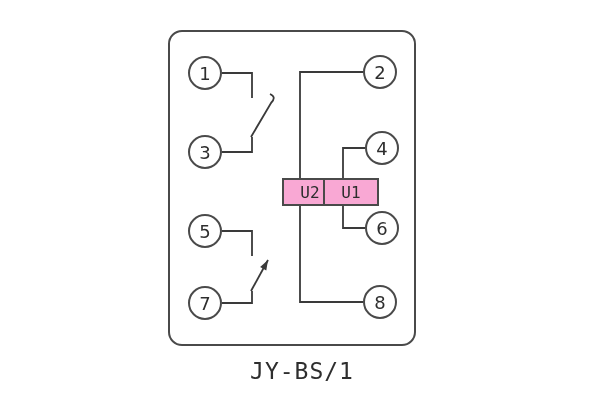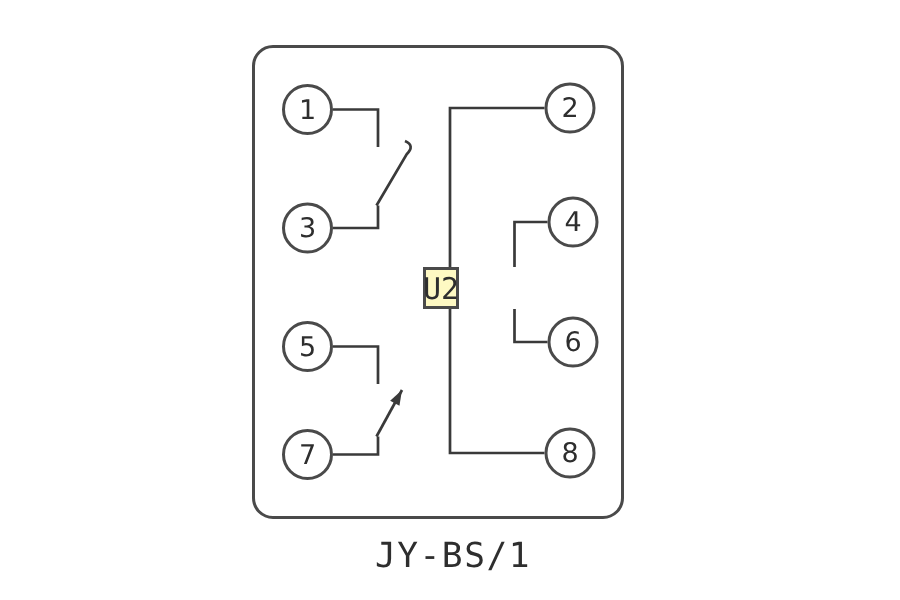--- a/index.html
+++ b/index.html
@@ -19,23 +19,23 @@
   }
   .t1{left:188px;top:56px;}
   .t2{left:363px;top:55px;}
   .t3{left:188px;top:135px;}
   .t4{left:365px;top:131px;}
   .t5{left:188px;top:214px;}
   .t6{left:365px;top:211px;}
   .t7{left:188px;top:286px;}
   .t8{left:363px;top:285px;}
   .comp-box{
-    position:absolute;width:24px;height:28px;border:2px solid #4a4a4a;
-    background:#fef9c3;display:flex;align-items:center;justify-content:center;
-    font-family:"DejaVu Sans Mono",monospace;font-size:20px;color:#2e2e2e;
+    position:absolute;width:56px;height:28px;border:2px solid #4a4a4a;
+    background:#f9a8d4;display:flex;align-items:center;justify-content:center;
+    font-family:"DejaVu Sans Mono",monospace;font-size:16px;color:#2e2e2e;
     box-sizing:border-box;
   }
   .u2{left:282px;top:178px;}
   .u1{left:323px;top:178px;}
   .title{
     position:absolute;left:180px;top:358px;width:244px;text-align:center;
     font-family:"DejaVu Sans Mono",monospace;font-size:23px;color:#2e2e2e;
     letter-spacing:1px;
   }
 </style>
@@ -73,16 +73,17 @@
   <div class="terminal t1">1</div>
   <div class="terminal t2">2</div>
   <div class="terminal t3">3</div>
   <div class="terminal t4">4</div>
   <div class="terminal t5">5</div>
   <div class="terminal t6">6</div>
   <div class="terminal t7">7</div>
   <div class="terminal t8">8</div>
 
   <div class="comp-box u2">U2</div>
+  <div class="comp-box u1">U1</div>
 
   <div class="title">JY-BS/1</div>
 
 </div>
 
 </body></html>

